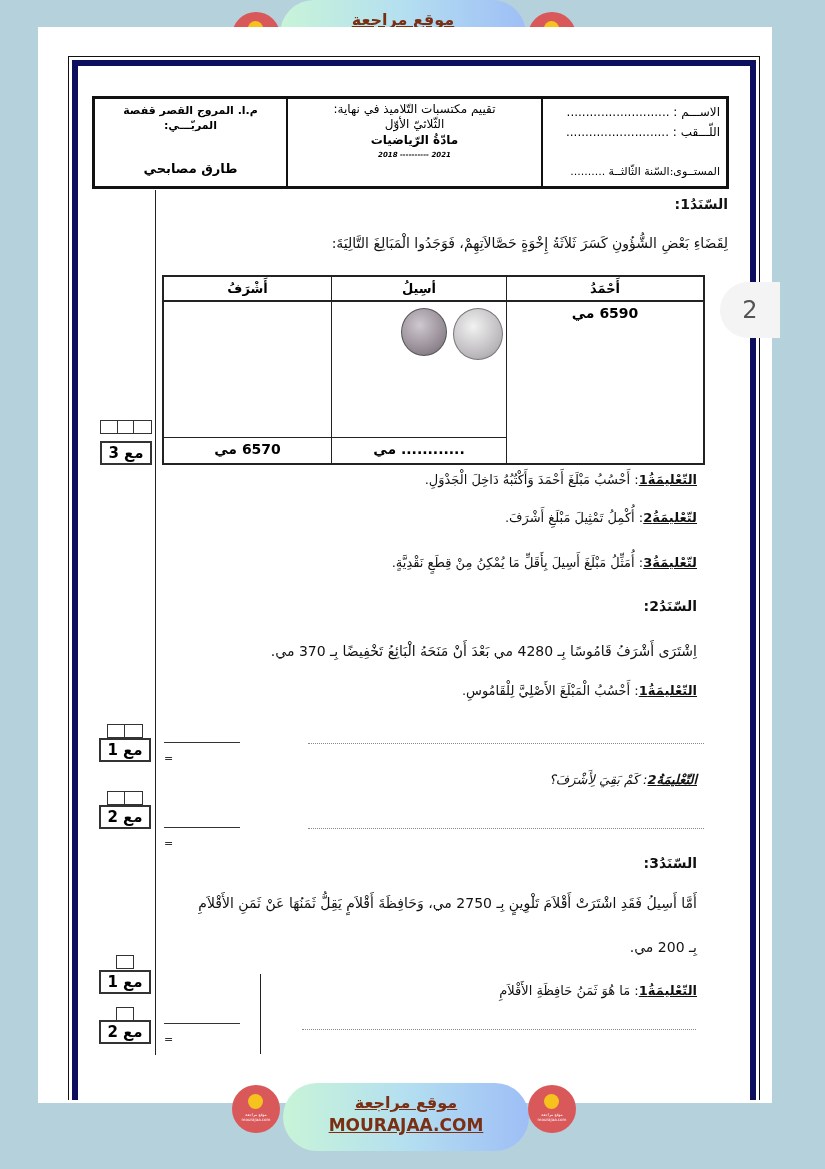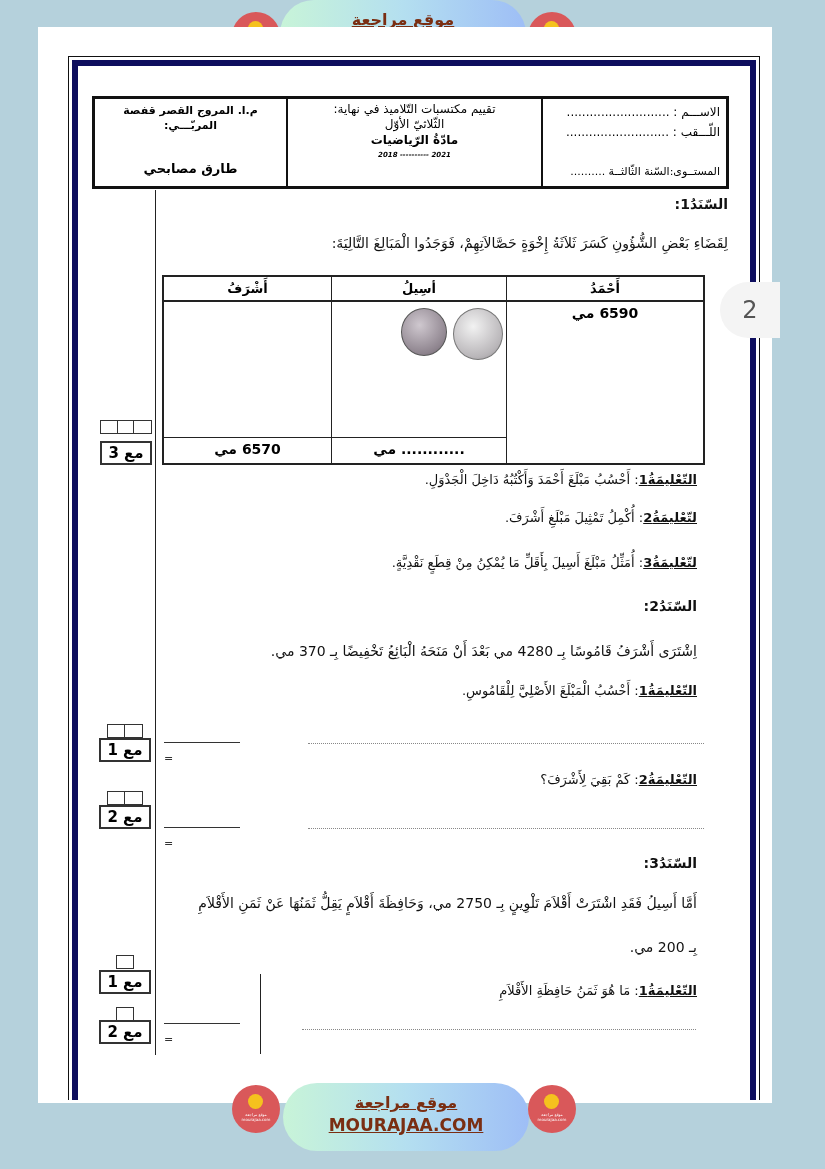--- a/index.html
+++ b/index.html
@@ -189,21 +189,21 @@
 
 <div class="score-top" style="left:107px;top:724px;width:36px;">
   <span></span>
     <span></span>
 </div>
 <div class="score-box" style="left:99px;top:738px;">مع 1</div>
 <div class="ans-line" style="left:164px;top:742px;width:76px;"></div>
 <div class="eq" style="left:164px;top:754px;">=</div>
 <div class="dots" style="left:308px;top:743px;width:396px;"></div>
 
-<div class="rtl task" style="right:128px;top:772px;">
+<div class="rtl task" style="right:128px;top:772px;font-style:italic;">
   <span class="lbl">التّعْليمَةُ2</span><span>: كَمْ بَقِيَ لِأَشْرَفَ؟</span>
 </div>
 
 <div class="score-top" style="left:107px;top:791px;width:36px;">
   <span></span>
     <span></span>
 </div>
 <div class="score-box" style="left:99px;top:805px;">مع 2</div>
 <div class="ans-line" style="left:164px;top:827px;width:76px;"></div>
 <div class="eq" style="left:164px;top:839px;">=</div>

